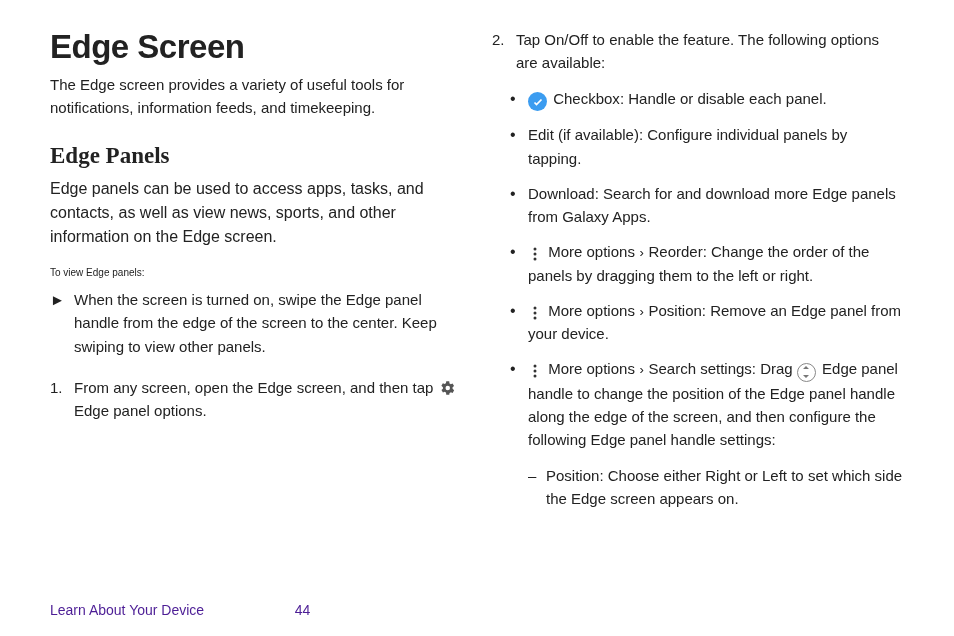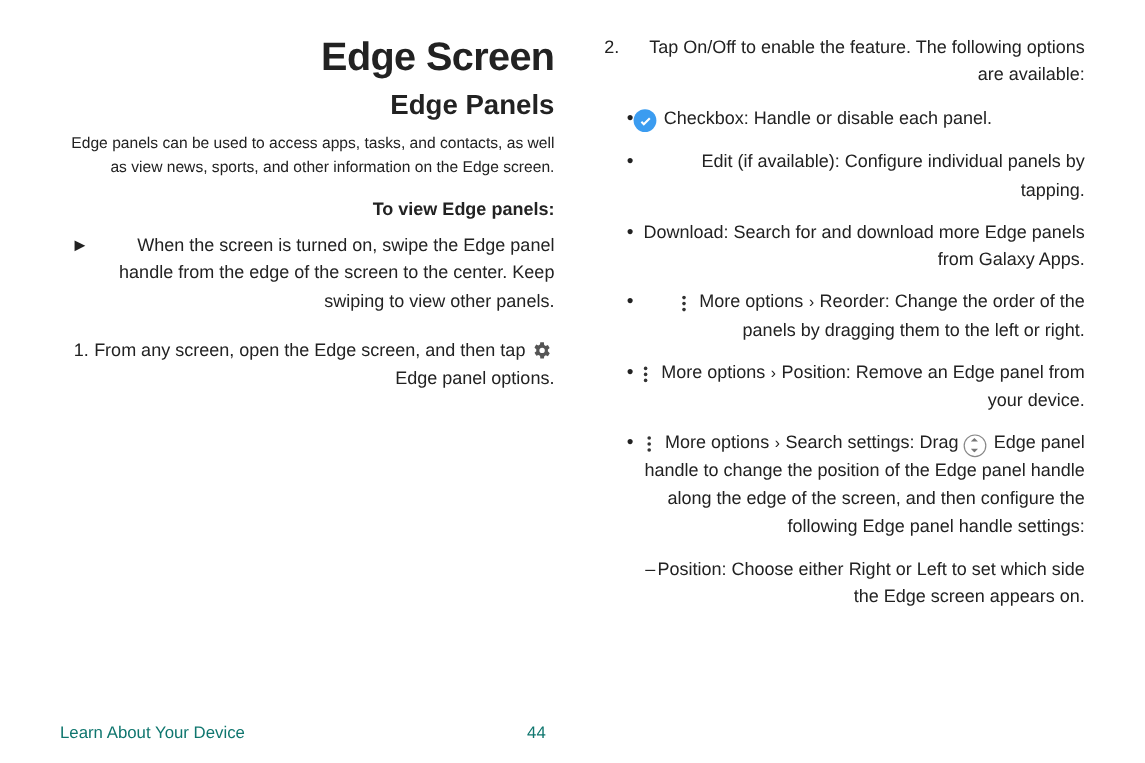--- a/index.html
+++ b/index.html
@@ -14,47 +14,46 @@
       position: relative;
     }
     .columns {
       display: flex;
       gap: 30px;
       flex: 1;
     }
     .col {
       flex: 1;
       width: 50%;
-      text-align: right;
     }
     h1 {
       font-size: 33px;
       font-weight: 900;
       margin-bottom: 8px;
       letter-spacing: -0.5px;
     }
     .intro {
       font-size: 15px;
       line-height: 1.5;
       margin-bottom: 24px;
     }
     h2 {
       font-size: 23px;
       font-weight: 700;
       margin-bottom: 8px;
+      font-family: Liberation Serif, serif;
     }
     .para {
-      font-size: 13px;
+      font-size: 16px;
       line-height: 1.5;
       margin-bottom: 18px;
     }
     .subhead {
-      font-size: 15px;
+      font-size: 10px;
       margin-bottom: 10px;
-      font-weight: bold;
     }
     .tri-item {
       display: flex;
       font-size: 15px;
       line-height: 1.55;
       margin-bottom: 18px;
     }
     .tri-mark {
       width: 24px;
       flex-shrink: 0;
@@ -89,26 +88,26 @@
       margin-left: 36px;
     }
     .dash-mark {
       width: 18px;
       flex-shrink: 0;
     }
     .bold { font-weight: 400; }
     .footer {
       display: flex;
       font-size: 14px;
-      color: #0f766e;
+      color: #4c1d95;
       margin-top: auto;
       padding-top: 16px;
     }
     .footer-left { flex: 1; }
-    .footer-center { flex: 1; text-align: center; margin-left:-60px;}
+    .footer-center { flex: 1; margin-left:-60px;}
     .footer-right { flex: 1; }
     .icon {
       display: inline-flex;
       vertical-align: -4px;
       width: 18px;
       height: 18px;
       align-items: center;
       justify-content: center;
       margin-right: 2px;
     }
@@ -133,20 +132,21 @@
     }
     .icon-handle svg { width: 10px; height: 12px; }
     .chev { font-size: 13px; padding: 0 1px;}
   </style>
 </head>
 <body>
 
 <div class="columns">
   <div class="col">
     <h1>Edge Screen</h1>
+    <p class="intro">The Edge screen provides a variety of useful tools for notifications, information feeds, and timekeeping.</p>
 
     <h2>Edge Panels</h2>
     <p class="para">Edge panels can be used to access apps, tasks, and contacts, as well as view news, sports, and other information on the Edge screen.</p>
 
     <p class="subhead">To view Edge panels:</p>
     <div class="tri-item">
       <span class="tri-mark">►</span>
       <span>When the screen is turned on, swipe the Edge panel handle from the edge of the screen to the center. Keep swiping to view other panels.</span>
     </div>
 

